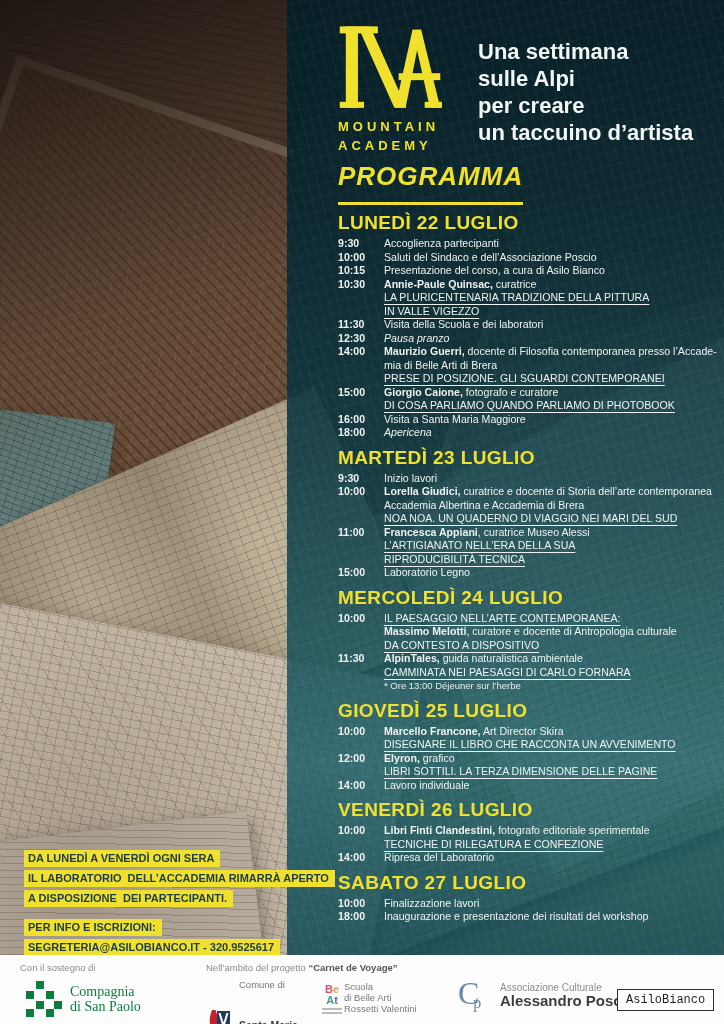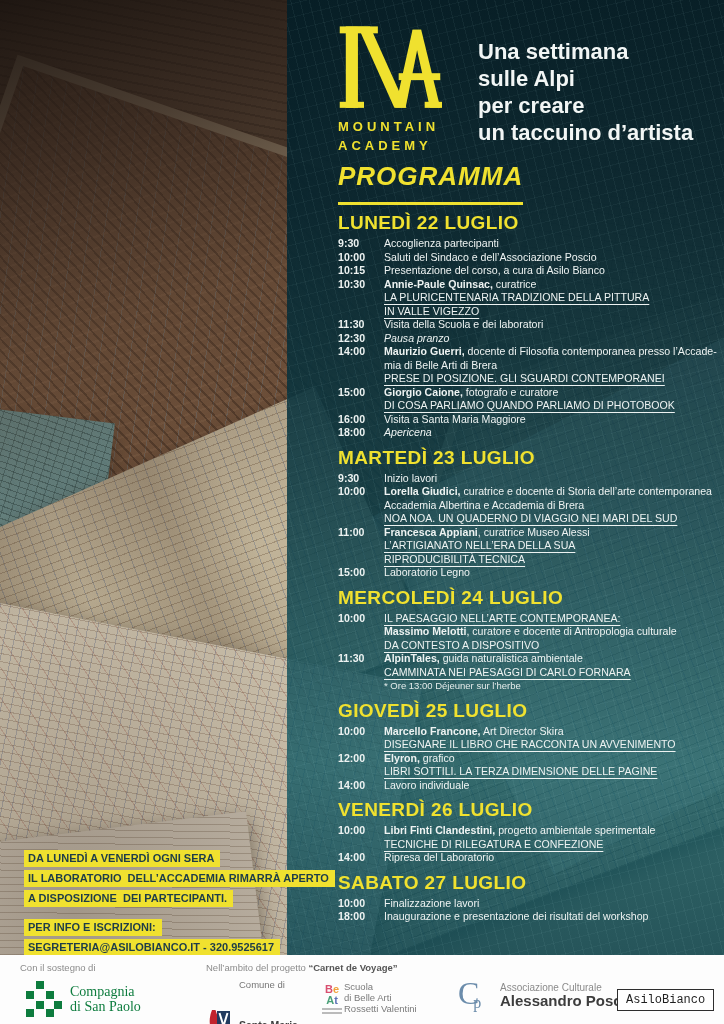--- a/index.html
+++ b/index.html
@@ -302,21 +302,21 @@
             <div class="lines">
               <div class="line"><span class="seg-n">Lavoro individuale</span></div>
             </div>
           </div>
         </section>
         <section class="day">
           <h2 class="day-title">VENERDÌ 26 LUGLIO</h2>
           <div class="row">
             <span class="time">10:00</span>
             <div class="lines">
-              <div class="line"><span class="seg-b">Libri Finti Clandestini,</span><span class="seg-n"> progetto ambientale sperimentale</span></div>
+              <div class="line"><span class="seg-b">Libri Finti Clandestini,</span><span class="seg-n"> fotografo editoriale sperimentale</span></div>
               <div class="line"><span class="seg-u">TECNICHE DI RILEGATURA E CONFEZIONE</span></div>
             </div>
           </div>
           <div class="row">
             <span class="time">14:00</span>
             <div class="lines">
               <div class="line"><span class="seg-n">Ripresa del Laboratorio</span></div>
             </div>
           </div>
         </section>

